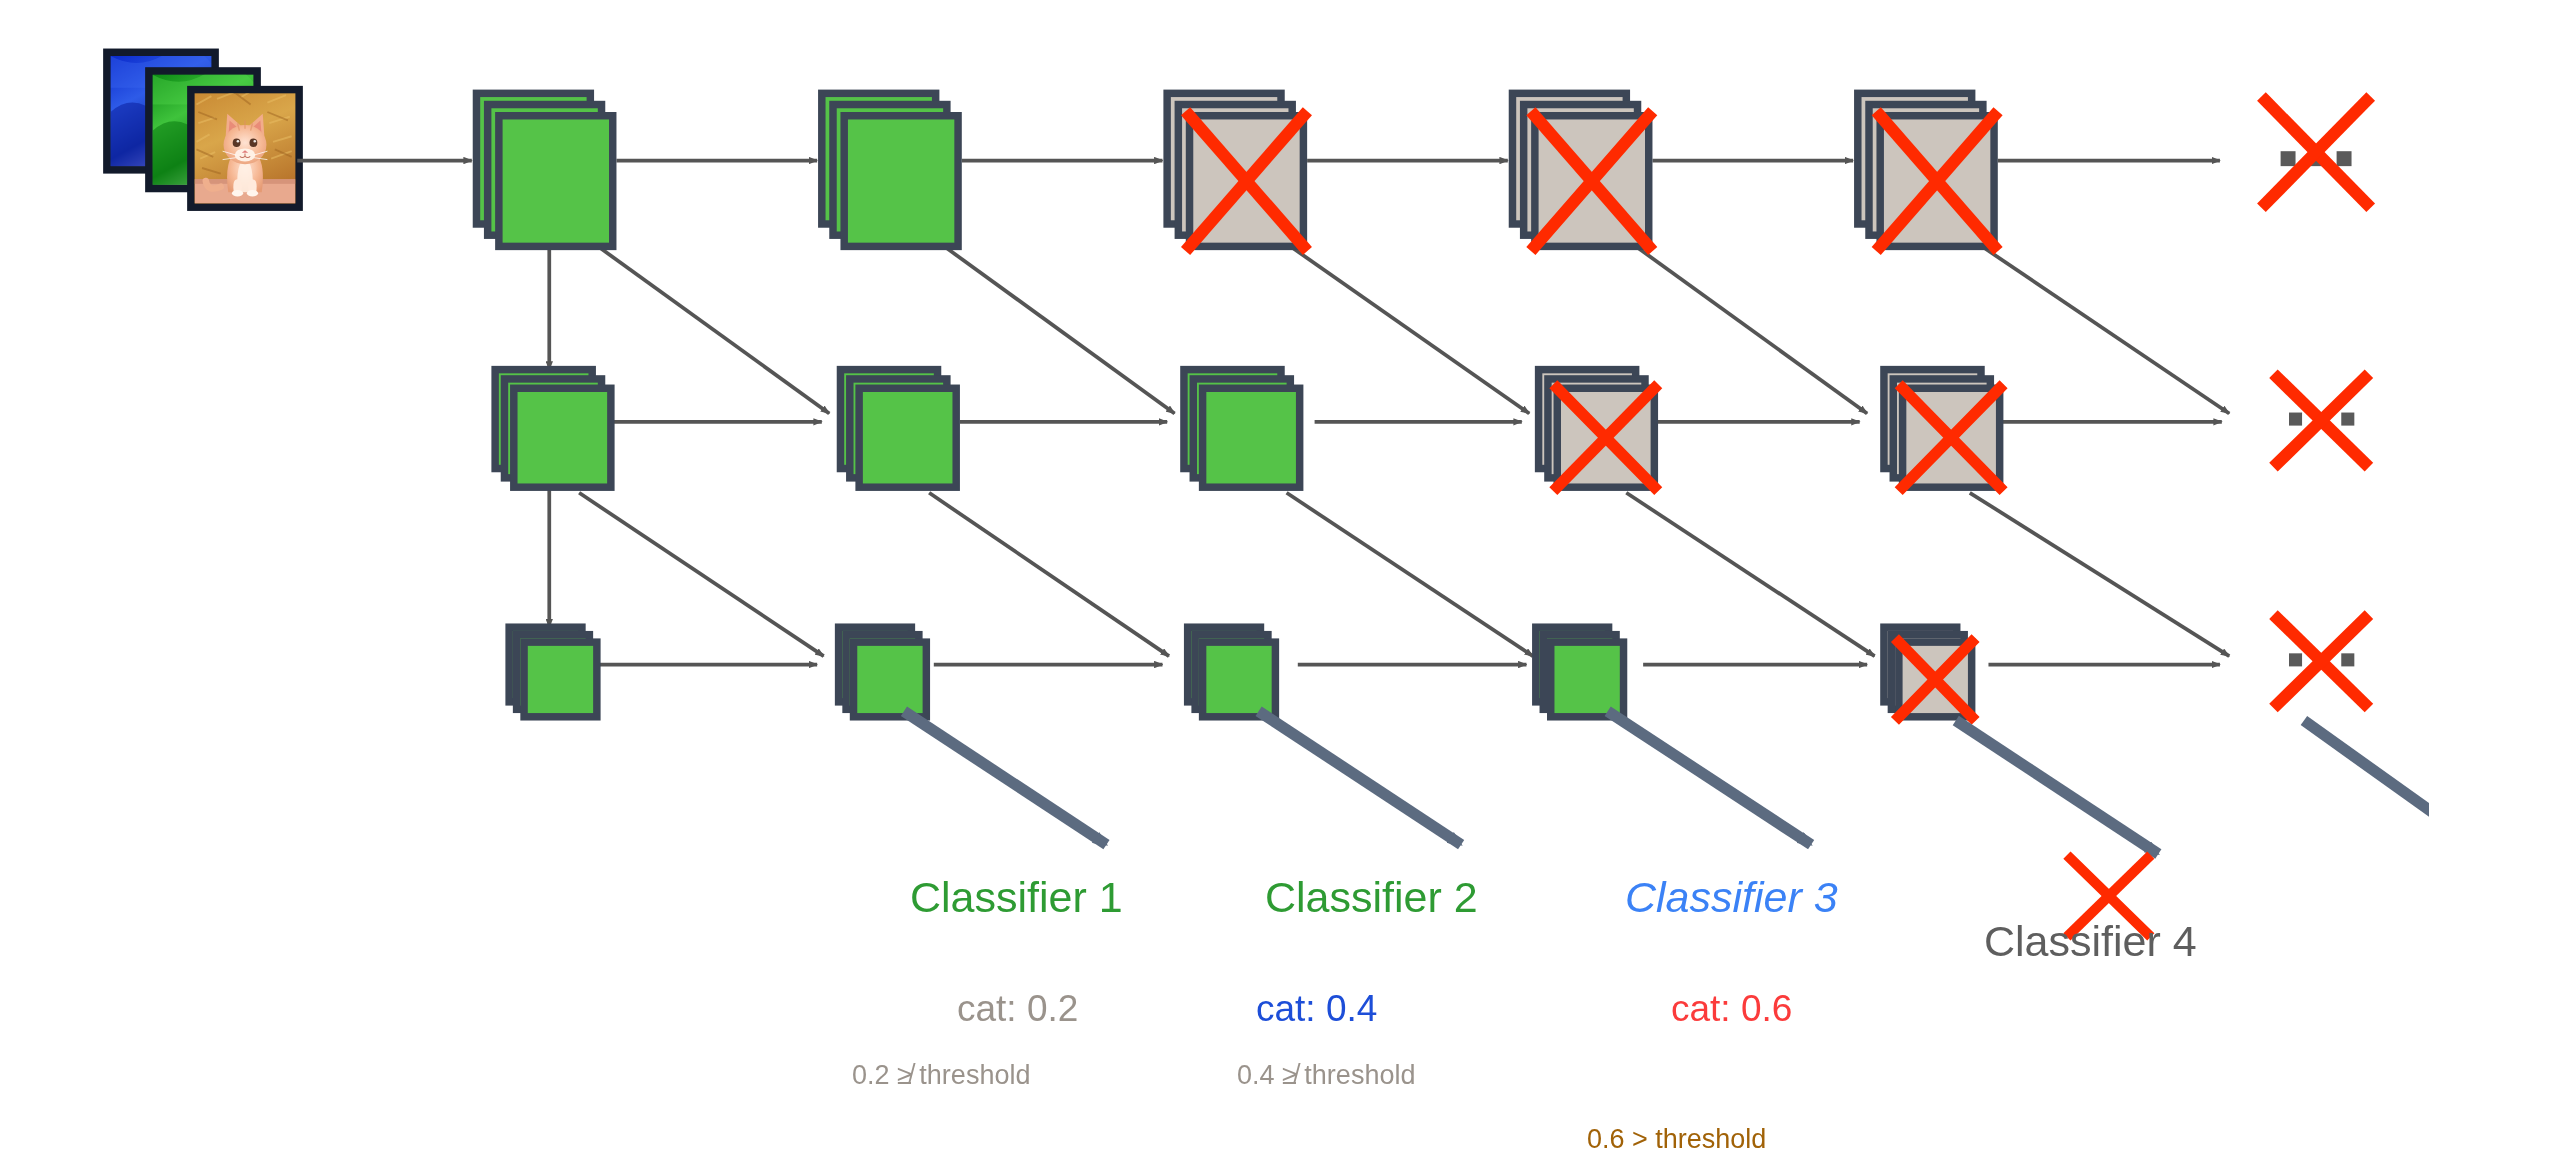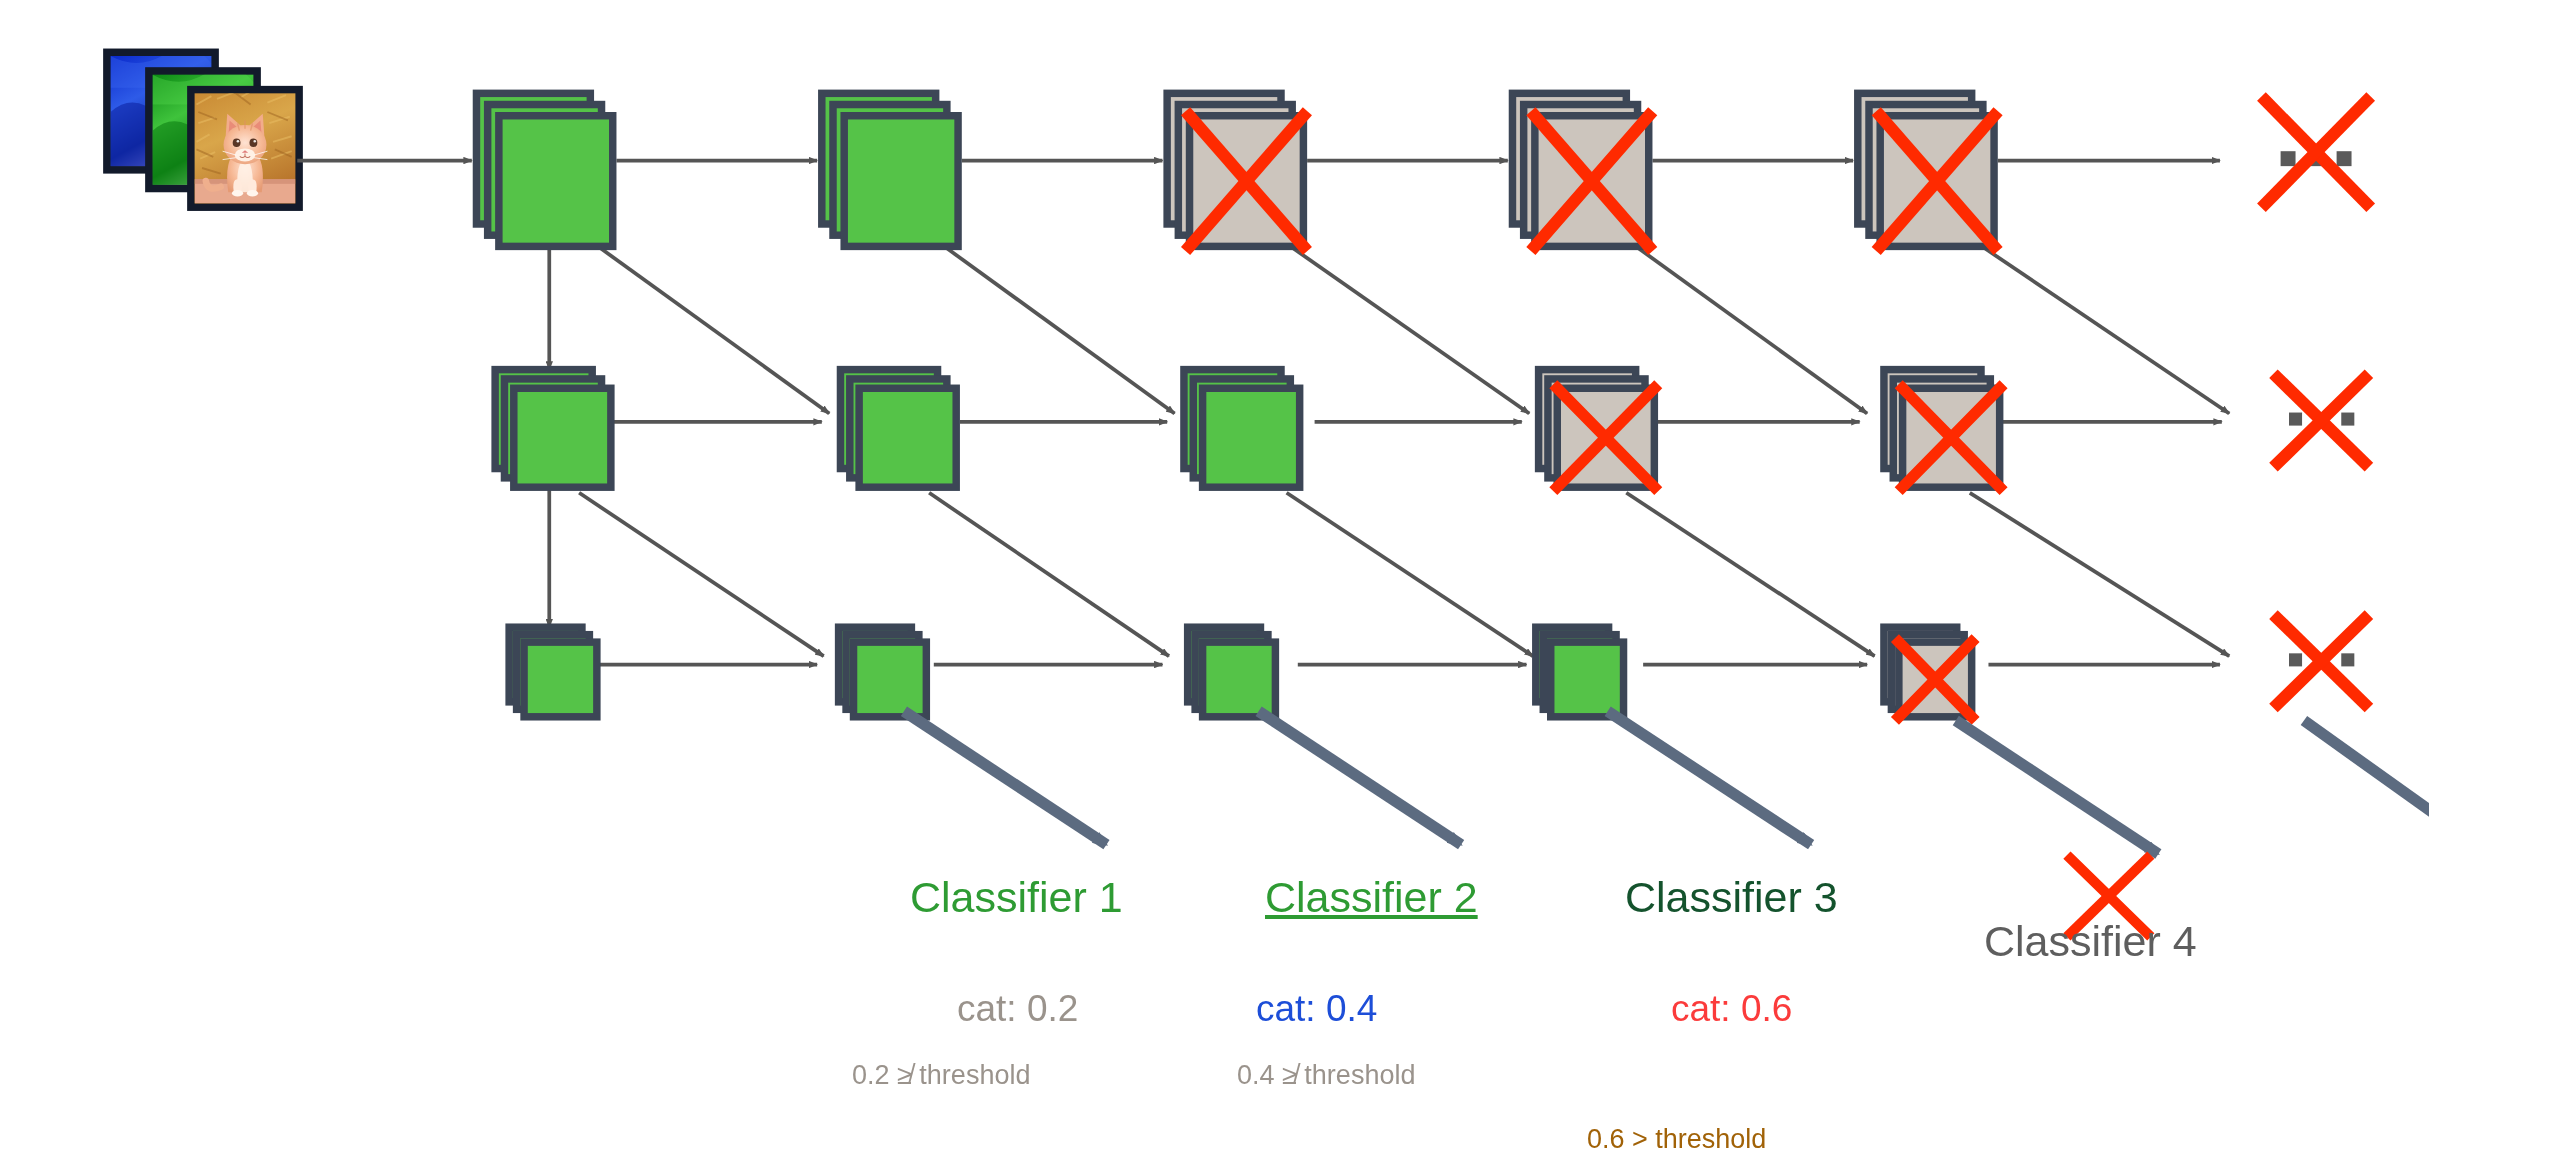--- a/index.html
+++ b/index.html
@@ -354,22 +354,22 @@
         <rect x="2681" y="960" width="14" height="14"></rect>
       </g>
       <g stroke="#FF2A00" stroke-width="13" stroke-linecap="square">
         <path d="M2614,925 L2706,1013"></path>
           <path d="M2706,925 L2614,1013"></path>
       </g>
     </g>
   </svg>
 
   <div class="lbl cls-title" style="left:910px;top:873px;color:#2E9B33;">Classifier 1</div>
-  <div class="lbl cls-title" style="left:1265px;top:873px;color:#2E9B33;text-decoration:underline;">Classifier 2</div>
-  <div class="lbl cls-title" style="left:1625px;top:873px;color:#14532d;">Classifier 3</div>
+  <div class="lbl cls-title" style="left:1265px;top:873px;color:#2E9B33;">Classifier 2</div>
+  <div class="lbl cls-title" style="left:1625px;top:873px;color:#3b82f6;font-style:italic;">Classifier 3</div>
   <div class="lbl cls-title" style="left:1984px;top:873px;color:#5E5E5E;margin-top:44px;">Classifier 4</div>
 
   <div class="lbl cls-prob" style="left:957px;top:988px;color:#9A938C;">cat: 0.2</div>
   <div class="lbl cls-prob" style="left:1256px;top:988px;color:#1d4ed8;">cat: 0.4</div>
   <div class="lbl cls-prob" style="left:1671px;top:988px;color:#FB3B3B;">cat: 0.6</div>
 
   <div class="lbl cls-thresh" style="left:852px;top:1060px;color:#9A938C;">0.2 ≱ threshold</div>
   <div class="lbl cls-thresh" style="left:1212px;top:1060px;color:#9A938C;margin-left:25px;">0.4 ≱ threshold</div>
   <div class="lbl cls-thresh" style="left:1587px;top:1124px;color:#a16207;">0.6 &gt; threshold</div>
 

